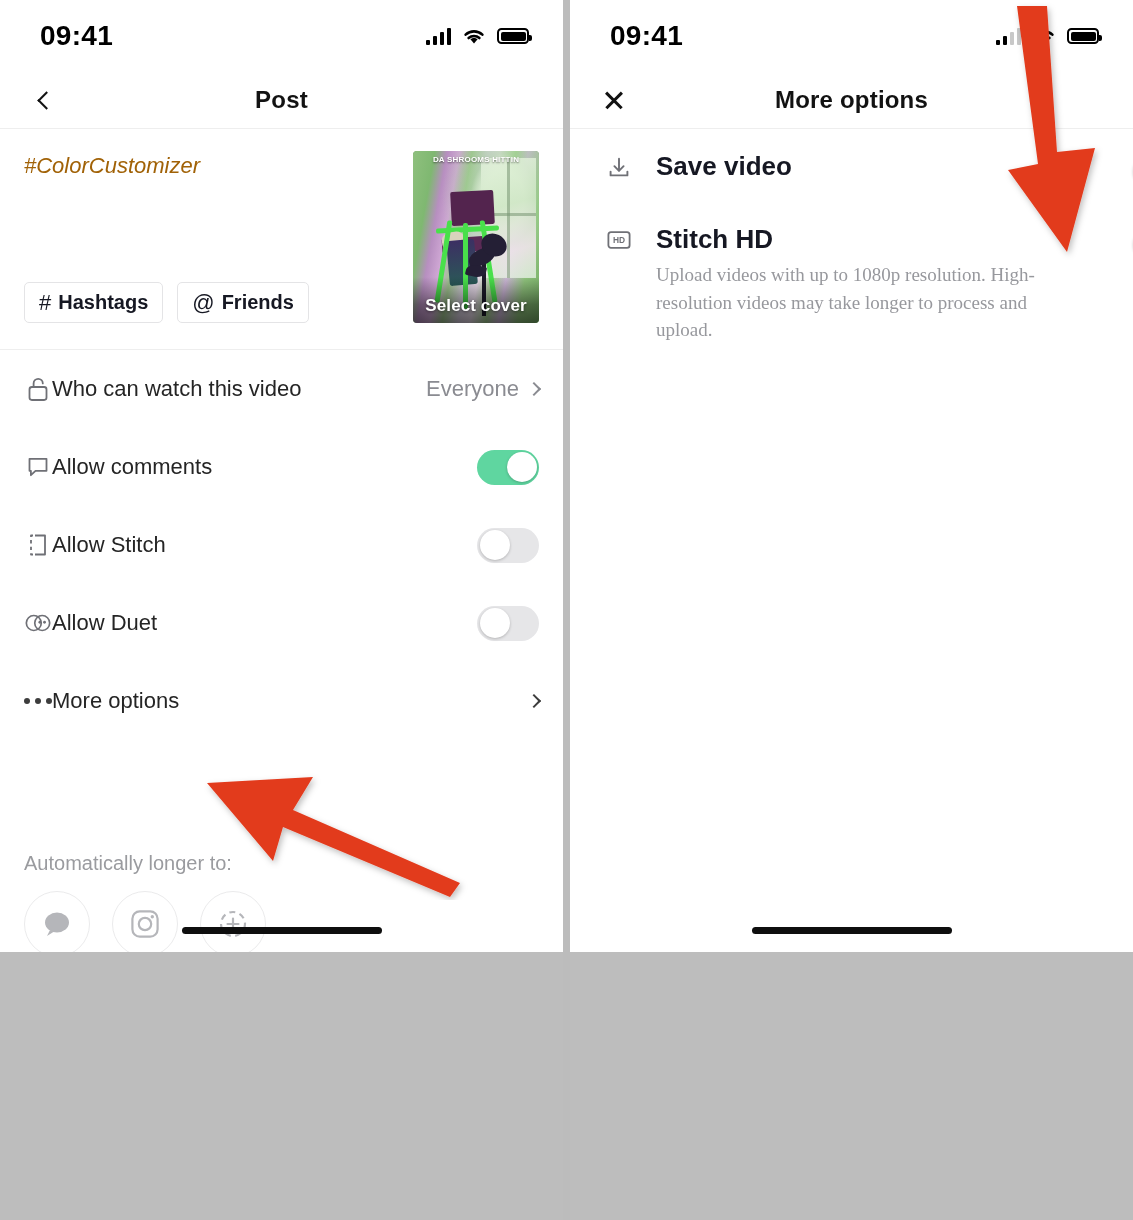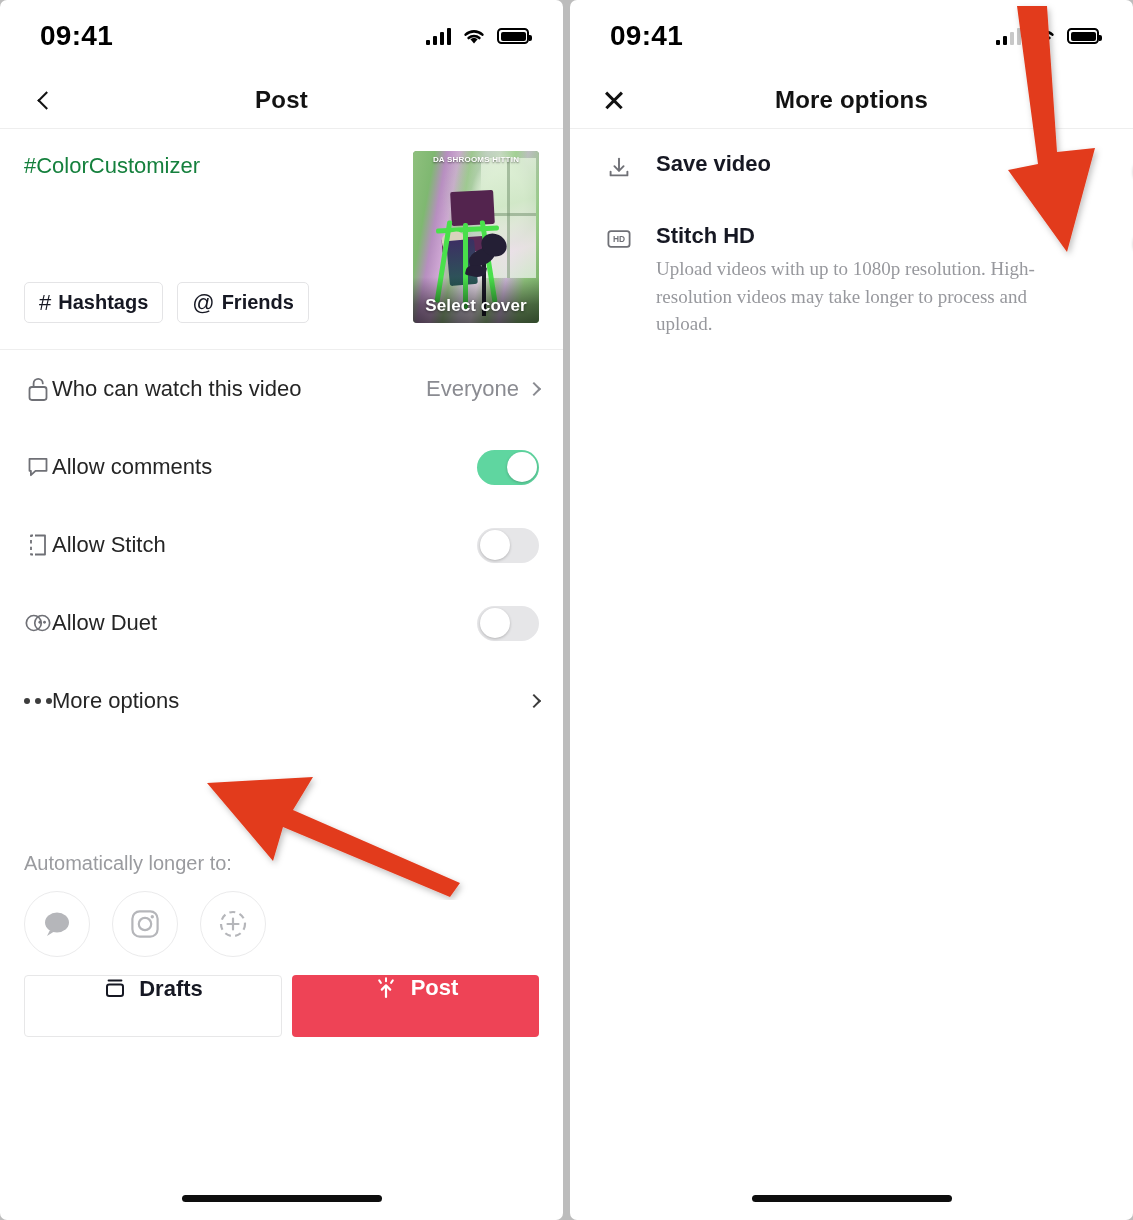--- a/index.html
+++ b/index.html
@@ -13,25 +13,24 @@
   #root {
     position: relative;
     width: 1133px; height: 1220px;
     display: flex;
     background: #bdbdbd;
   }
 
   
   .phone {
     position: relative;
-    height: 1220px;
+    height: 952px;
     background: #ffffff;
     overflow: hidden;
     flex: 0 0 auto;
-    border-radius: 7px;
   }
   .phone-left  { width: 563px; }
   .divider     { width: 7px; background: #bcbcbc; flex: 0 0 auto; height:1220px;}
   .phone-right { width: 563px; }
 
   
   .statusbar {
     height: 72px;
     display: flex; align-items: center;
     justify-content: space-between;
@@ -85,21 +84,21 @@
 
   
   .caption-block {
     padding: 22px 24px 26px 24px;
     display: flex; gap: 14px;
     border-bottom: 1px solid #eeeeee;
     min-height: 210px;
   }
   .caption-left { flex: 1 1 auto; display: flex; flex-direction: column; justify-content: space-between; }
   .caption-text {
-    font-size: 22px; color: #15803d; line-height: 1.35; min-height: 100px;
+    font-size: 22px; color: #a16207; line-height: 1.35; min-height: 100px; font-style: italic;
   }
   .pill-row { display: flex; gap: 14px; }
   .pill {
     border: 1px solid #e4e4e6; border-radius: 5px;
     padding: 8px 14px; display: flex; align-items: center; gap: 7px;
     font-size: 20px; font-weight: bold; color: #161823; background: #fff;
     cursor: pointer;
   }
   .pill .gl { font-size: 22px; font-weight: normal; line-height: 1; }
 
@@ -250,21 +249,21 @@
     width: 200px; height: 7px; border-radius: 4px; background: #0e0e0e;
   }
 
   
   .opt-row {
     display: flex; align-items: flex-start; gap: 22px;
     padding: 22px 30px 0 34px; cursor: pointer;
   }
   .opt-ico { width: 30px; padding-top: 4px; flex: 0 0 auto; display:flex; justify-content:center;}
   .opt-body { flex: 1 1 auto; }
-  .opt-title { font-size: 22px; font-weight: bold; color: #161823; }
+  .opt-title { font-size: 26px; font-weight: bold; color: #161823; }
   .opt-desc { font-size: 19px; color: #97989d; line-height: 1.45; margin-top: 6px; max-width: 430px; font-family: Liberation Serif, serif; }
   .opt-toggle-wrap { padding-top: 2px; flex: 0 0 auto; }
 
   
   .anno { position: absolute; pointer-events: none; z-index: 40; }
   .anno-left  { left: 195px; top: 755px; }
   .anno-right { left: 975px; top: 0px; }
 </style>
 </head>
 <body>

